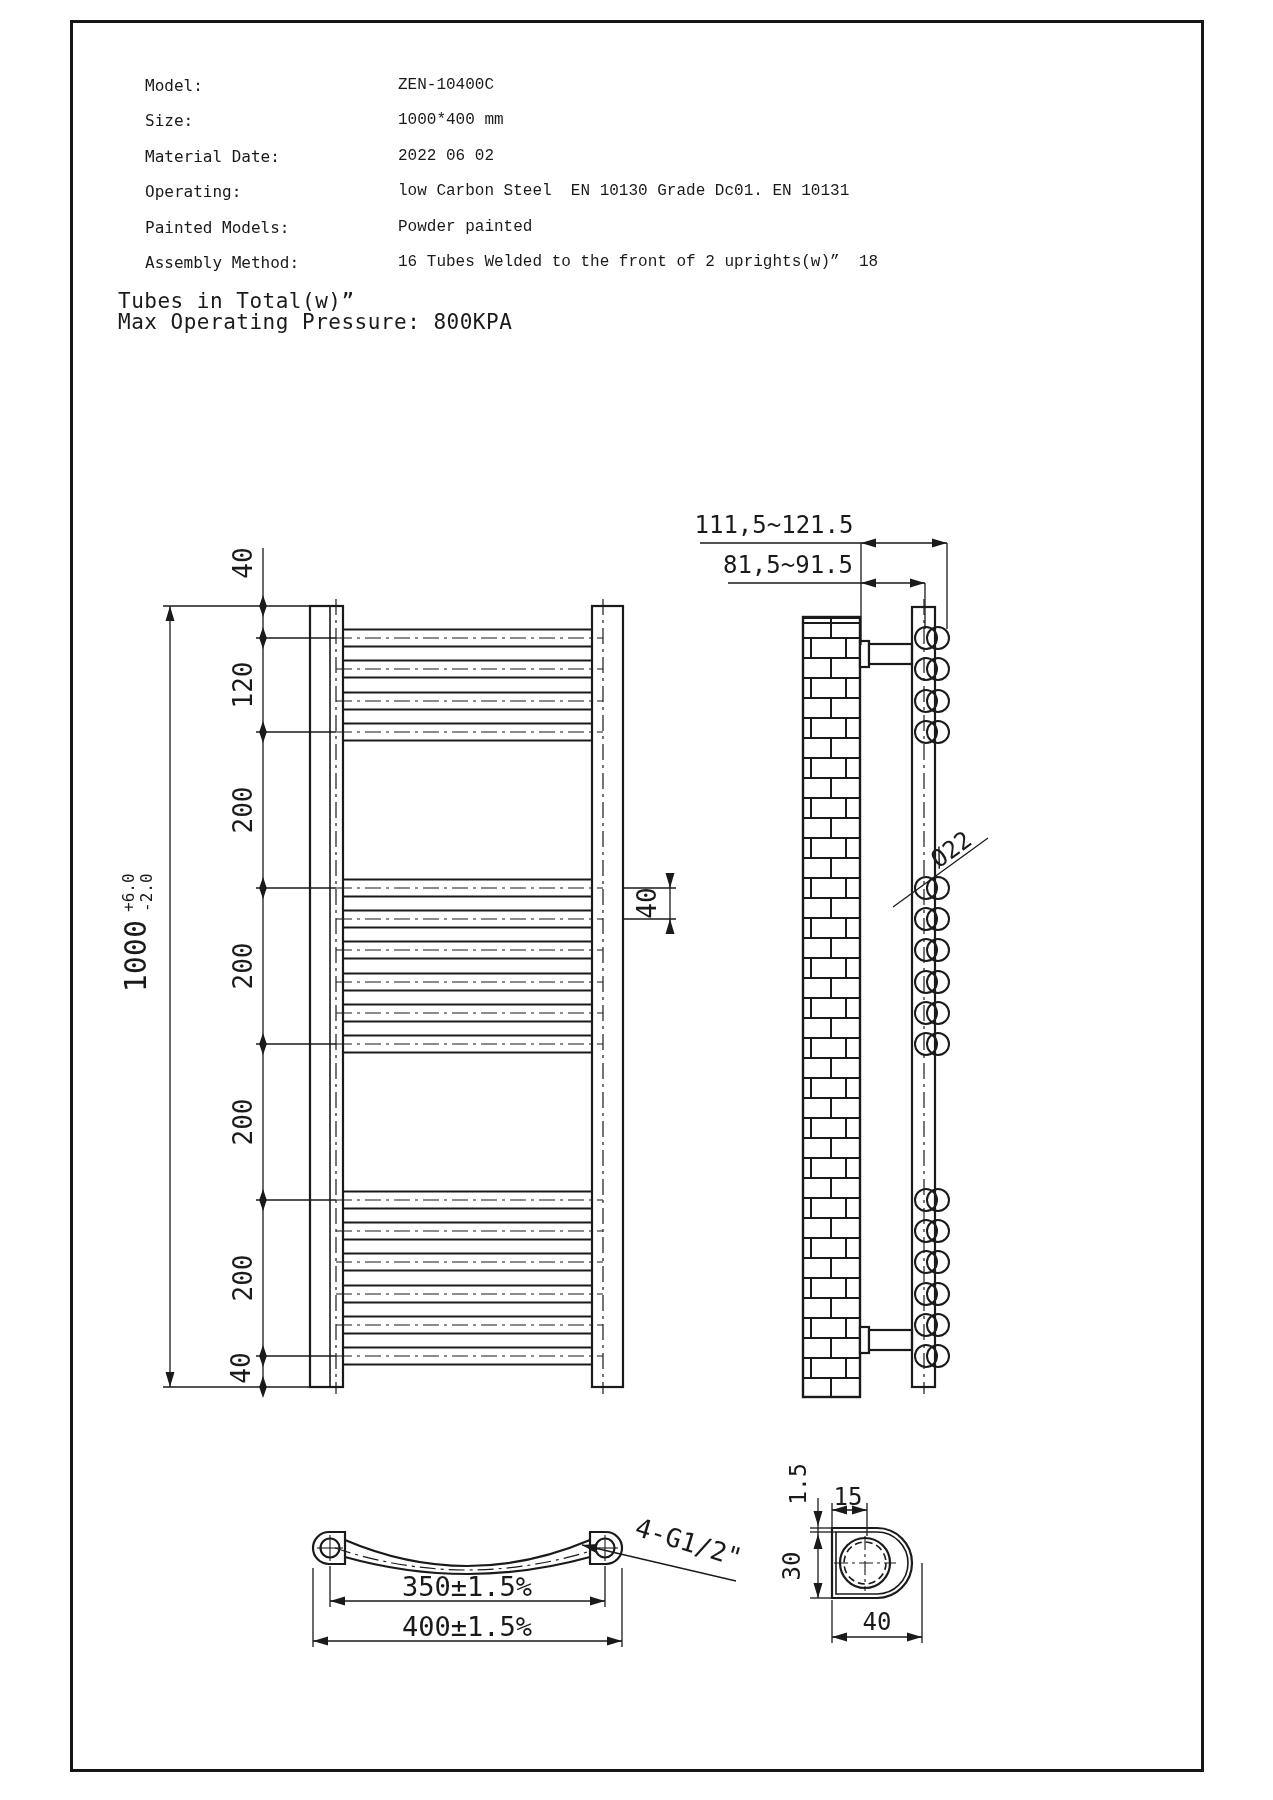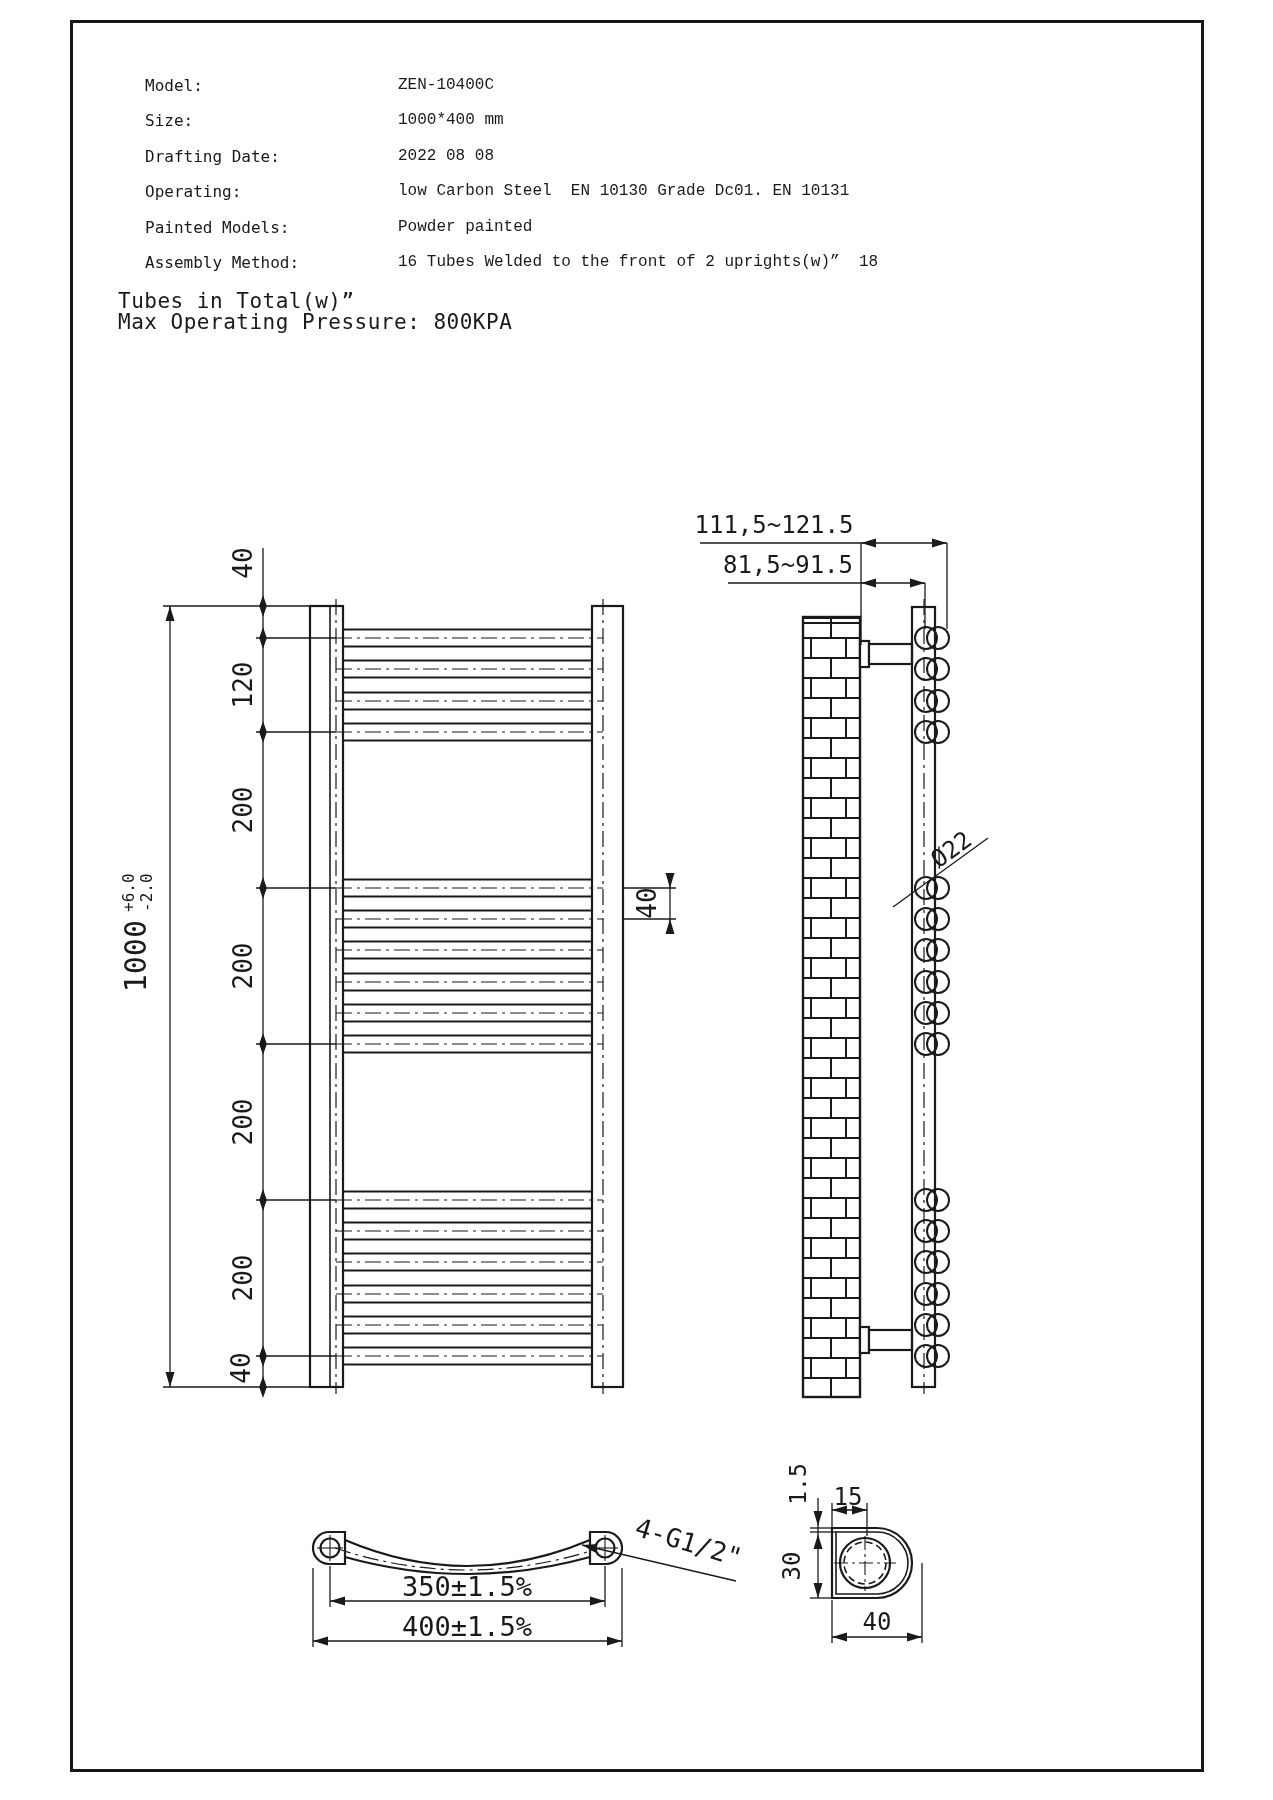--- a/index.html
+++ b/index.html
@@ -16,22 +16,22 @@
 <body>
 
 <div class="page">
   <div class="border-rect"></div>
 
   <div>
     <div class="info-label" style="top:76px">Model:</div>
     <div class="info-value" style="top:76px">ZEN-10400C</div>
     <div class="info-label" style="top:111px">Size:</div>
     <div class="info-value" style="top:111px">1000*400 mm</div>
-    <div class="info-label" style="top:147px">Drafting Date:</div>
-    <div class="info-value" style="top:147px">2022 08 08</div>
+    <div class="info-label" style="top:147px">Material Date:</div>
+    <div class="info-value" style="top:147px">2022 06 02</div>
     <div class="info-label" style="top:182px">Operating:</div>
     <div class="info-value" style="top:182px">low Carbon Steel  EN 10130 Grade Dc01. EN 10131</div>
     <div class="info-label" style="top:218px">Painted Models:</div>
     <div class="info-value" style="top:218px">Powder painted</div>
     <div class="info-label" style="top:253px">Assembly Method:</div>
     <div class="info-value" style="top:253px">16 Tubes Welded to the front of 2 uprights(w)”  18</div>
     <div class="info-row" style="left:118px;top:289px">Tubes in Total(w)”</div>
     <div class="info-row" style="left:118px;top:310px">Max Operating Pressure: 800KPA</div>
   </div>
 

